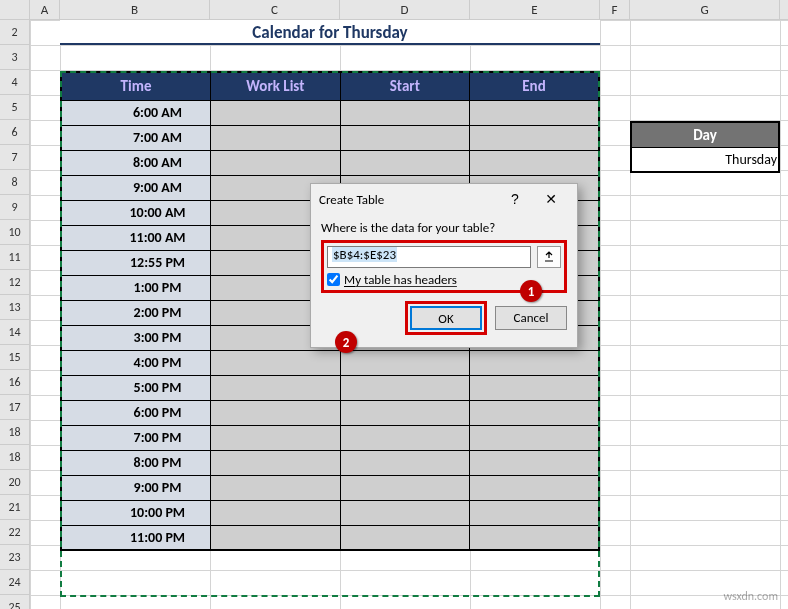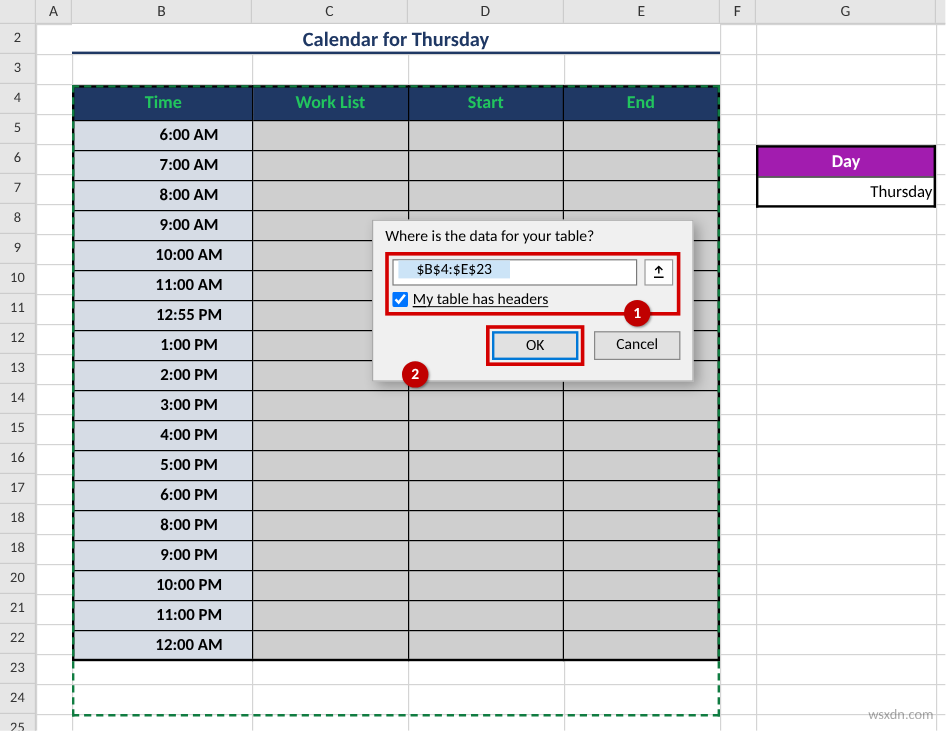--- a/index.html
+++ b/index.html
@@ -82,21 +82,21 @@
 
   .main-table {
     position: absolute;
     left: 30px; top: 51px;
     width: 540px;
     border-collapse: collapse;
     border: 2px solid #000;
   }
   .main-table th {
     background: #1f3864;
-    color: #22c55e;
+    color: #c4b5fd;
     font-weight: bold;
     text-align: center;
     height: 28px;
     border: 1px solid #000;
     font-size: 15px;
   }
   .main-table td {
     height: 25px;
     border: 1px solid #000;
     text-align: center;
@@ -107,21 +107,21 @@
   .main-table td.greyc { background: #cfcfcf; }
 
   .day-table {
     position: absolute;
     left: 600px; top: 101px;
     width: 150px;
     border-collapse: collapse;
     border: 2px solid #000;
   }
   .day-table th {
-    background: #a21caf; color: #fff; text-align: center;
+    background: #737373; color: #fff; text-align: center;
     height: 25px; border: 1px solid #000; font-size: 15px;
   }
   .day-table td {
     height: 25px; text-align: right; border: 1px solid #000;
     background: #fff; font-size: 14px;
   }
 
   .dialog {
     position: absolute;
     left: 280px; top: 163px;
@@ -158,21 +158,21 @@
     height: 22px;
     border: 1px solid #7a7a7a;
     background: #fff;
     padding: 0 4px;
     font-size: 13px;
     font-family: inherit;
     position: relative;
   }
   .range-input .selhl {
     background: #cce4f7;
-    padding: 0 15px;
+    padding: 0 1px;
   }
   .range-collapse {
     width: 24px; height: 22px;
     margin-left: 6px;
     border: 1px solid #999;
     background: #fdfdfd;
     display: flex; align-items: center; justify-content: center;
     font-size: 13px; font-weight: bold;
   }
   .chk-row { display: flex; align-items: center; gap: 4px; }
@@ -379,45 +379,45 @@
             <td class="greyc"></td>
             <td class="greyc"></td>
           </tr>
           <tr>
             <td class="timec">6:00 PM</td>
             <td class="greyc"></td>
             <td class="greyc"></td>
             <td class="greyc"></td>
           </tr>
           <tr>
+            <td class="timec">7:00 PM</td>
+            <td class="greyc"></td>
+            <td class="greyc"></td>
+            <td class="greyc"></td>
+          </tr>
+          <tr>
             <td class="timec">8:00 PM</td>
             <td class="greyc"></td>
             <td class="greyc"></td>
             <td class="greyc"></td>
           </tr>
           <tr>
             <td class="timec">9:00 PM</td>
             <td class="greyc"></td>
             <td class="greyc"></td>
             <td class="greyc"></td>
           </tr>
           <tr>
             <td class="timec">10:00 PM</td>
             <td class="greyc"></td>
             <td class="greyc"></td>
             <td class="greyc"></td>
           </tr>
           <tr>
             <td class="timec">11:00 PM</td>
-            <td class="greyc"></td>
-            <td class="greyc"></td>
-            <td class="greyc"></td>
-          </tr>
-          <tr>
-            <td class="timec">12:00 AM</td>
             <td class="greyc"></td>
             <td class="greyc"></td>
             <td class="greyc"></td>
           </tr>
         </tbody>
     </table>
 
     <table class="day-table">
       <thead>
           <tr>
@@ -425,20 +425,25 @@
           </tr>
         </thead>
       <tbody>
           <tr>
             <td>Thursday</td>
           </tr>
         </tbody>
     </table>
 
     <div class="dialog">
+      <div class="dlg-title">
+        <span class="t">Create Table</span>
+        <span class="btn-h">?</span>
+        <span class="btn-h">✕</span>
+      </div>
       <div class="dlg-body" style="position:relative">
         <div class="q">Where is the data for your table?</div>
         <div class="redbox1">
           <div class="range-row">
             <div class="range-input">
               <span class="selhl">$B$4:$E$23</span>
             </div>
             <div class="range-collapse">
               <svg width="12" height="12" viewBox="0 0 12 12">
                   <path d="M6 1 L6 7 M3 4 L6 1 L9 4 M2 10 h8" stroke="#000" stroke-width="1.2" fill="none"></path>

